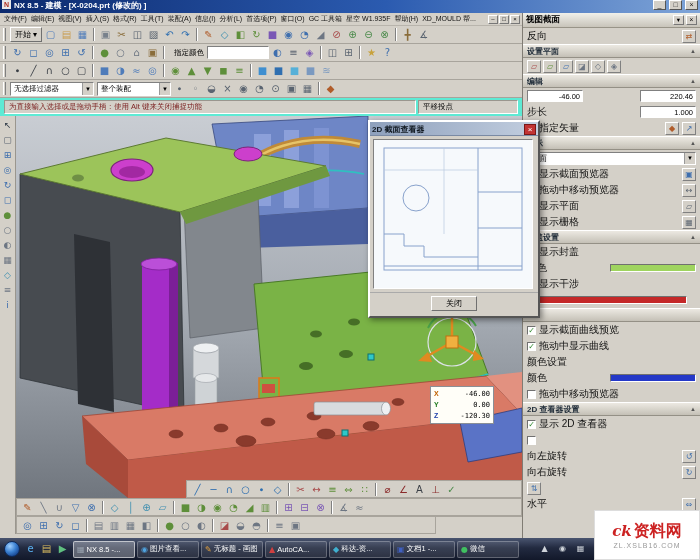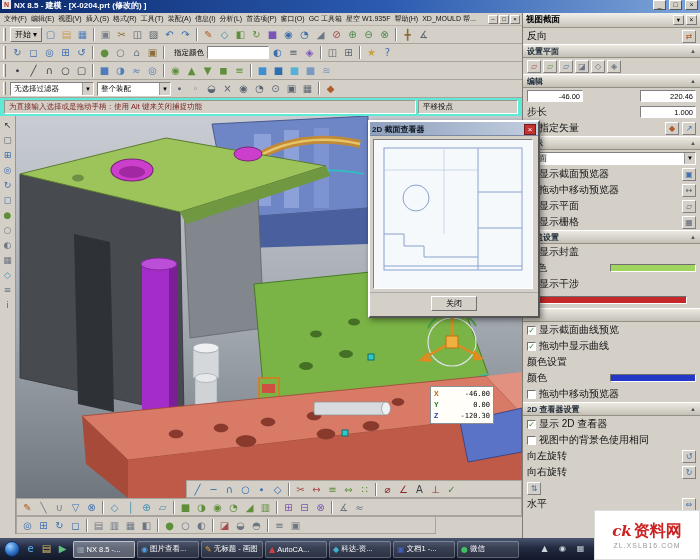--- a/index.html
+++ b/index.html
@@ -597,21 +597,20 @@
         <div class="p-group">
           <span class="p-group-lbl">2D 查看器设置</span>
           <span class="p-group-arr">▲</span>
         </div>
         <div class="p-row">
           <span class="p-check on">✓</span>
           <span class="p-lbl">显示 2D 查看器</span>
         </div>
         <div class="p-row">
           <span class="p-check"></span>
-          <span class="p-lbl">视图中的背景色使用相同</span>
         </div>
         <div class="p-row">
           <span class="p-lbl">向左旋转</span>
           <span class="p-iconbtn" style="color: rgb(63, 111, 174);">↺</span>
         </div>
         <div class="p-row">
           <span class="p-lbl">向右旋转</span>
           <span class="p-iconbtn" style="color: rgb(63, 111, 174);">↻</span>
         </div>
         <div class="p-row">

